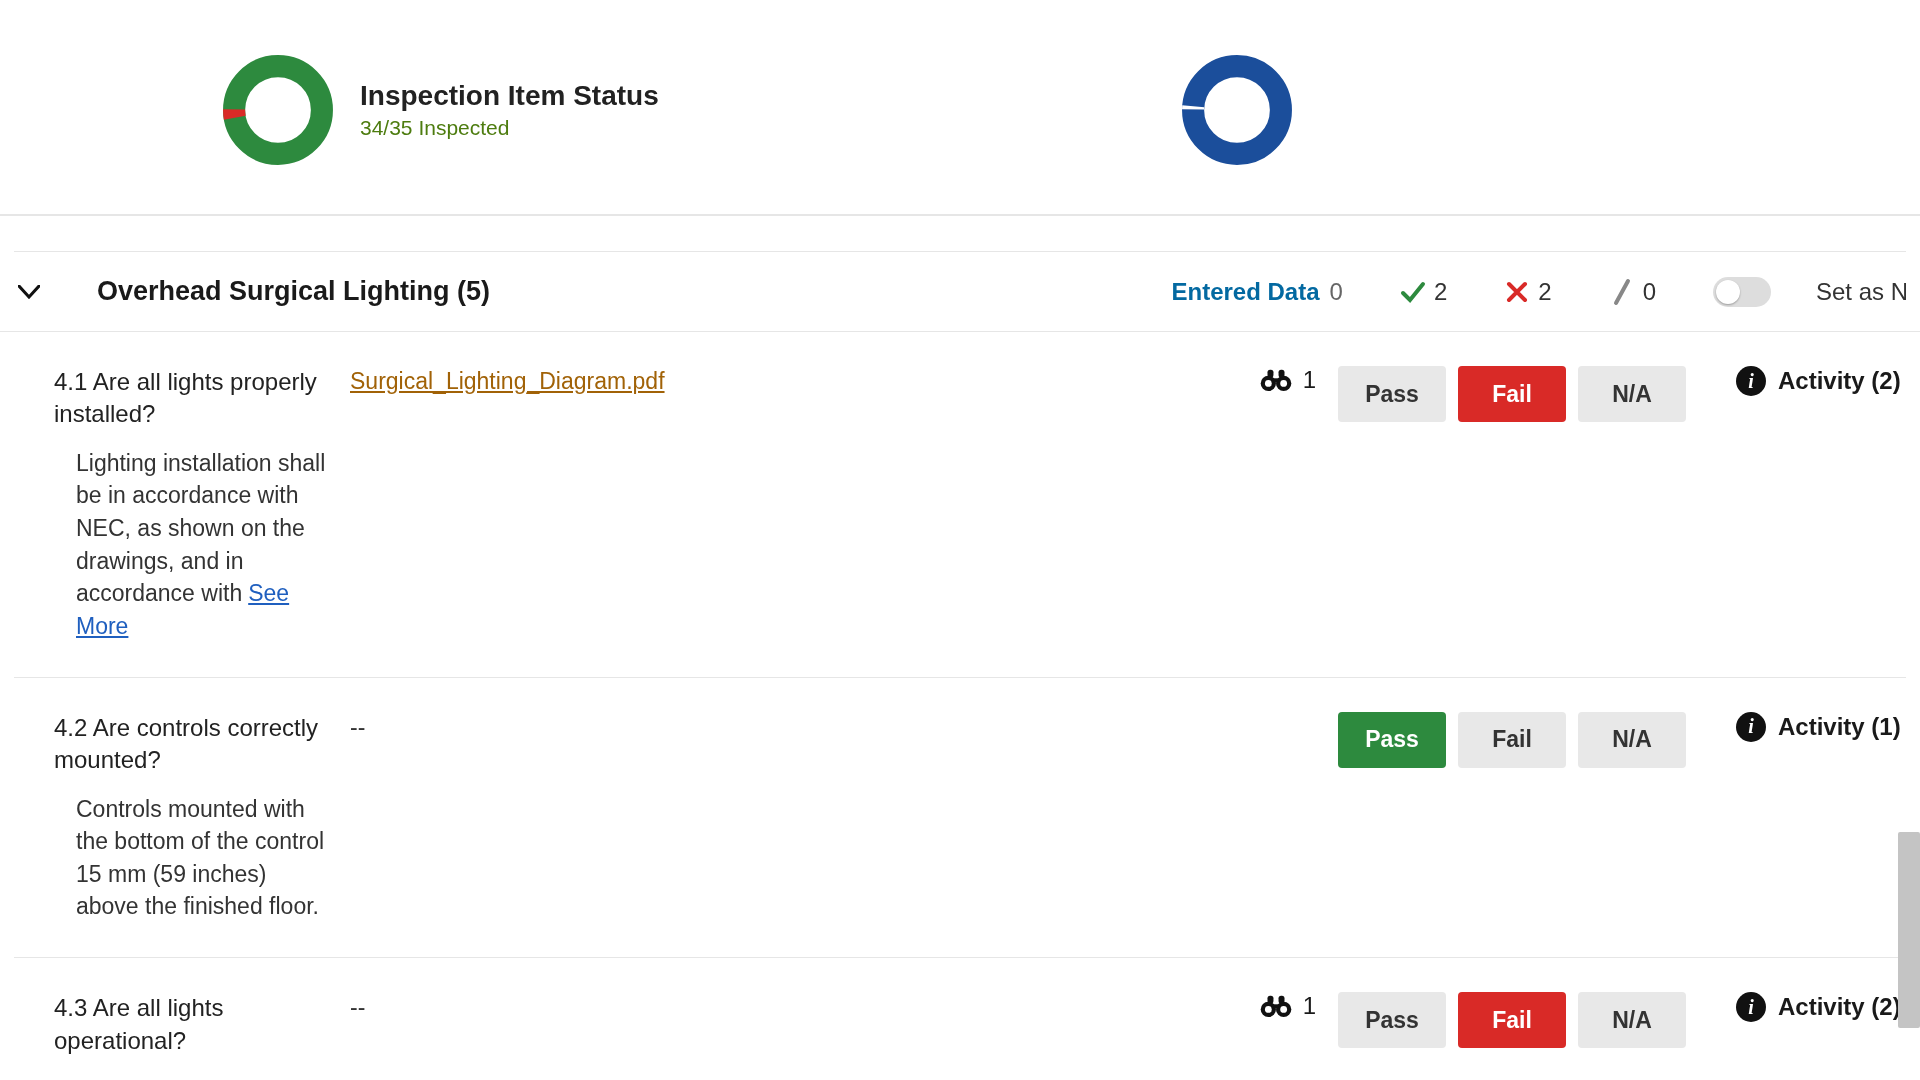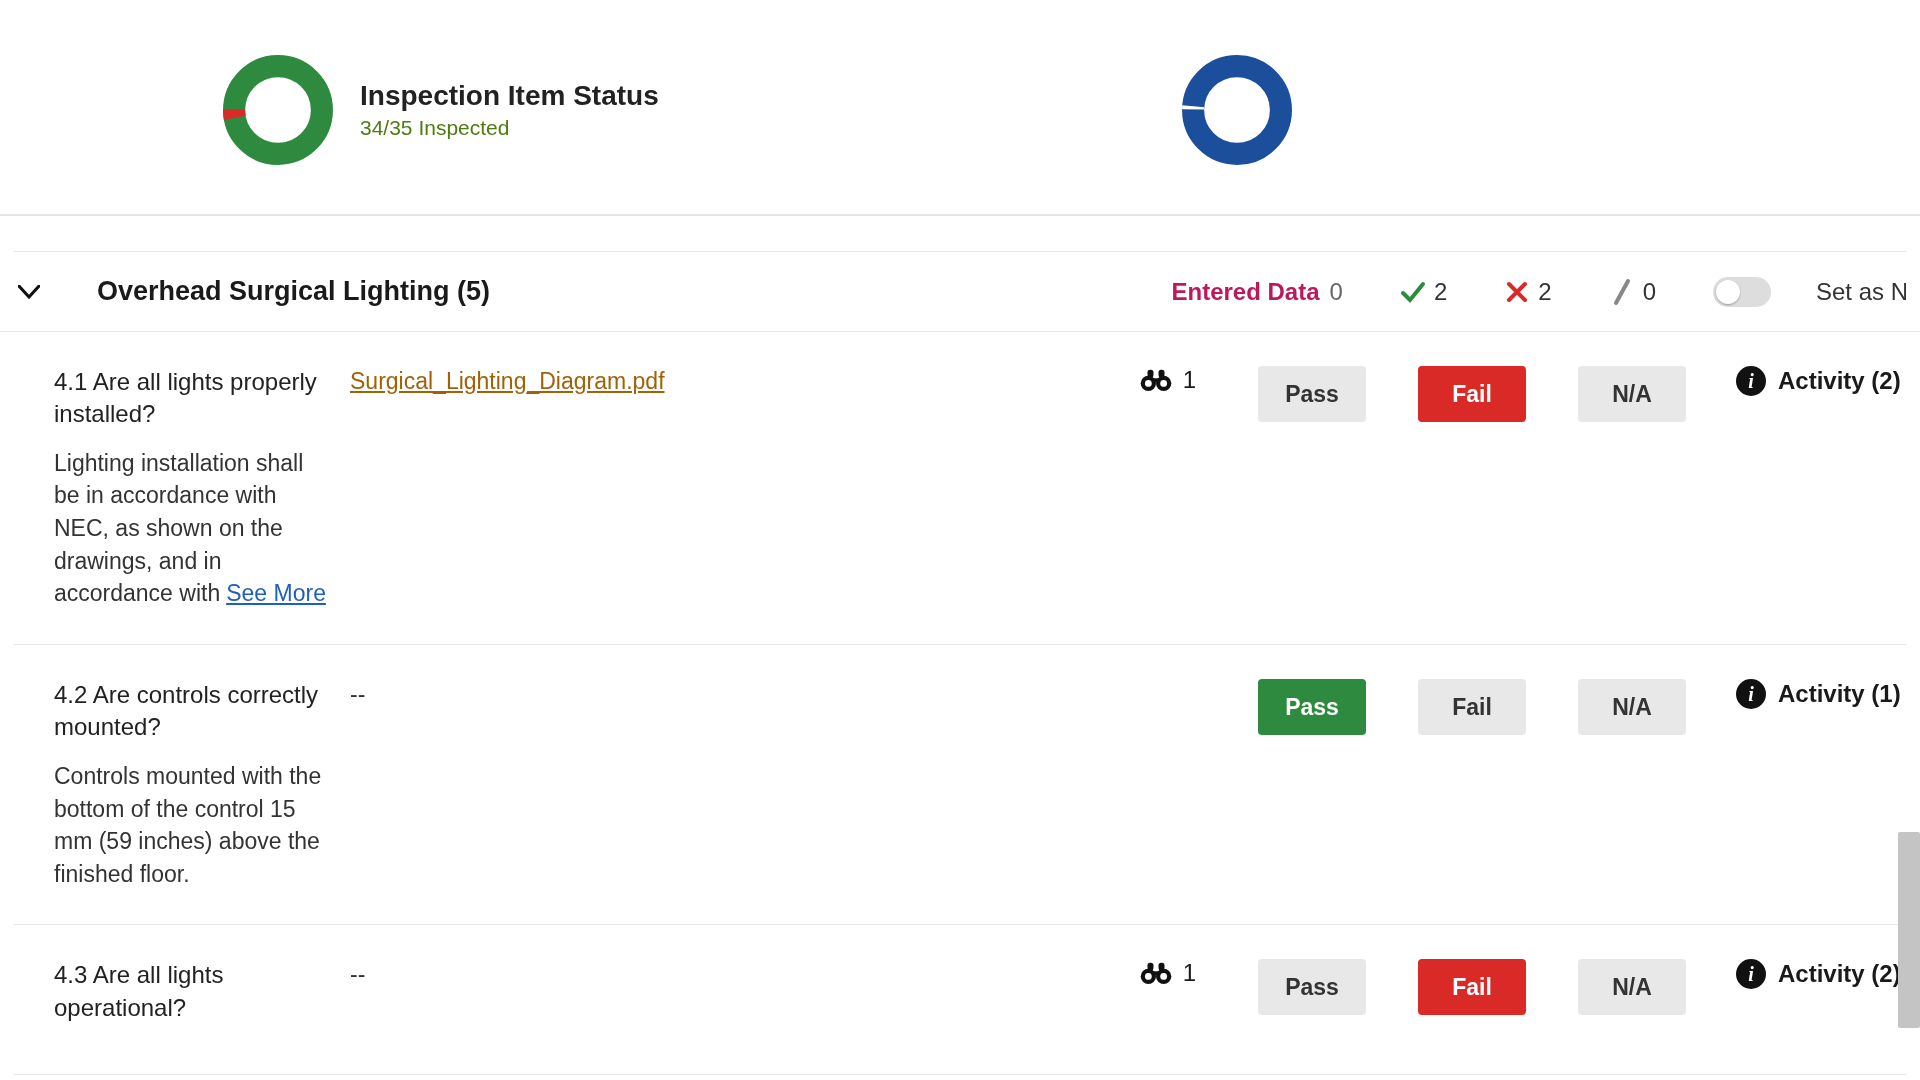--- a/index.html
+++ b/index.html
@@ -61,21 +61,21 @@
   font-weight: 700;
   flex: 1;
 }
 .stat-group {
   display: flex;
   align-items: center;
   gap: 8px;
   font-size: 24px;
   margin-right: 26px;
 }
-.stat-group .lbl { font-weight: 600; color: #be185d; margin-right: 2px; }
+.stat-group .lbl { font-weight: 600; color: #0369a1; margin-right: 2px; }
 .stat-group .val { color: #666; }
 .stat-icon { width: 26px; height: 26px; display: inline-flex; align-items: center; justify-content: center; }
 .toggle {
   width: 58px; height: 30px; background: #ddd; border-radius: 15px;
   position: relative; margin-right: 14px;
 }
 .toggle::after {
   content: ""; position: absolute; left: 3px; top: 3px;
   width: 24px; height: 24px; background: #fff; border-radius: 50%;
   box-shadow: 0 1px 2px rgba(0,0,0,.3);
@@ -94,20 +94,21 @@
   font-size: 24px;
   font-weight: 400;
   color: #222;
   line-height: 1.35;
   margin-bottom: 16px;
 }
 .item-desc {
   font-size: 23px;
   color: #333;
   line-height: 1.42;
+  margin-left: 22px;
 }
 .see-more {
   color: #1f5fbf;
   text-decoration: underline;
   cursor: pointer;
   margin-left: 6px;
 }
 .item-mid { width: 600px; padding-top: 2px; }
 .attachment-link {
   font-size: 23px;
@@ -136,21 +137,20 @@
 
 .btn {
   width: 108px; height: 56px;
   border: none;
   border-radius: 4px;
   font-size: 23px;
   font-weight: 600;
   cursor: pointer;
   background: #e8e8e8;
   color: #333;
-  margin-left: 40px;
 }
 .btn.selected-fail { background: #d92a27; color: #fff; }
 .btn.selected-pass { background: #2d8a3e; color: #fff; }
 .btn-group { display: flex; gap: 12px; }
 
 .activity-group {
   display: flex;
   align-items: center;
   gap: 12px;
   font-size: 24px;

